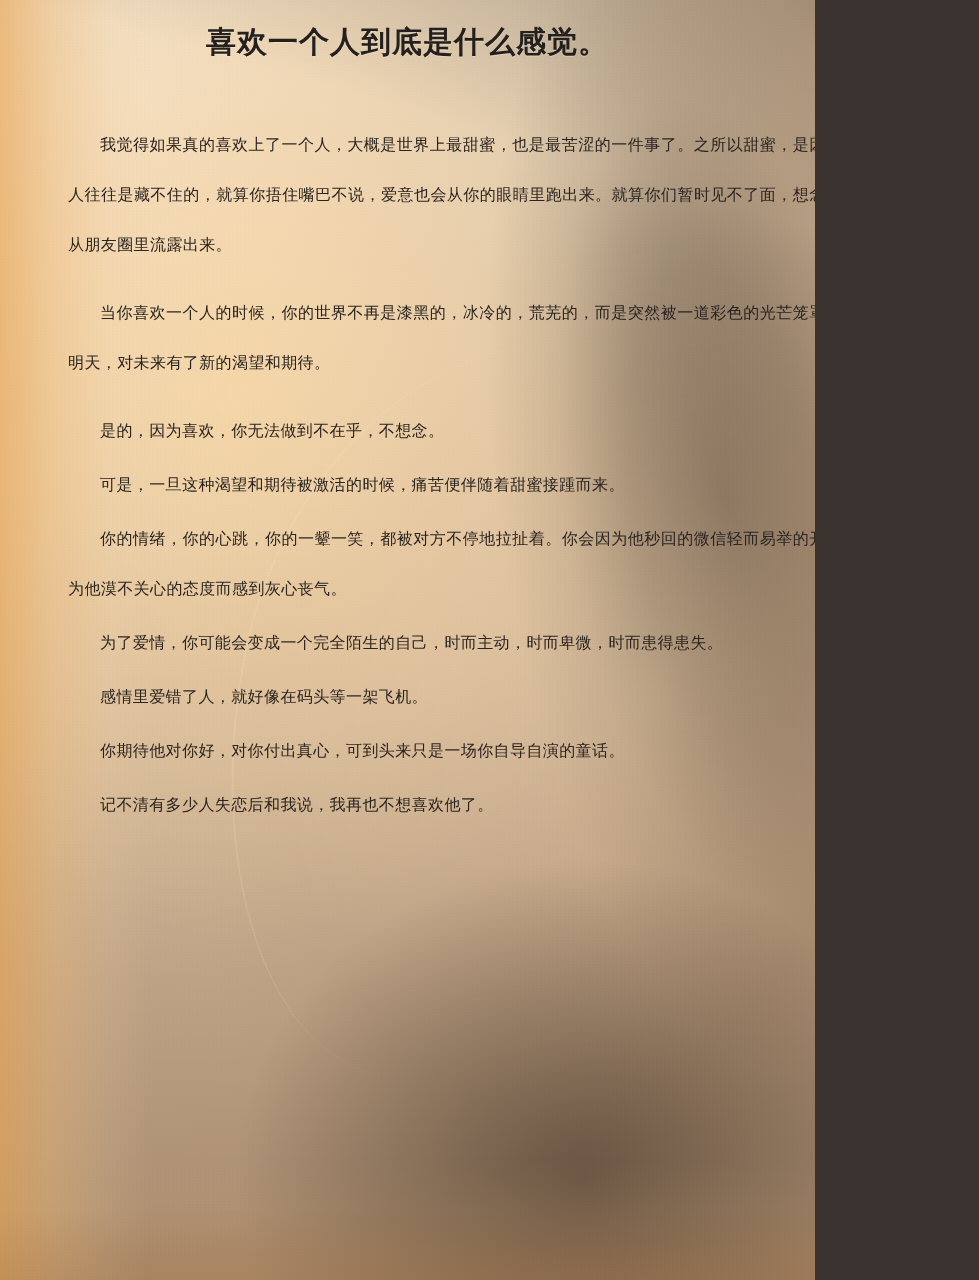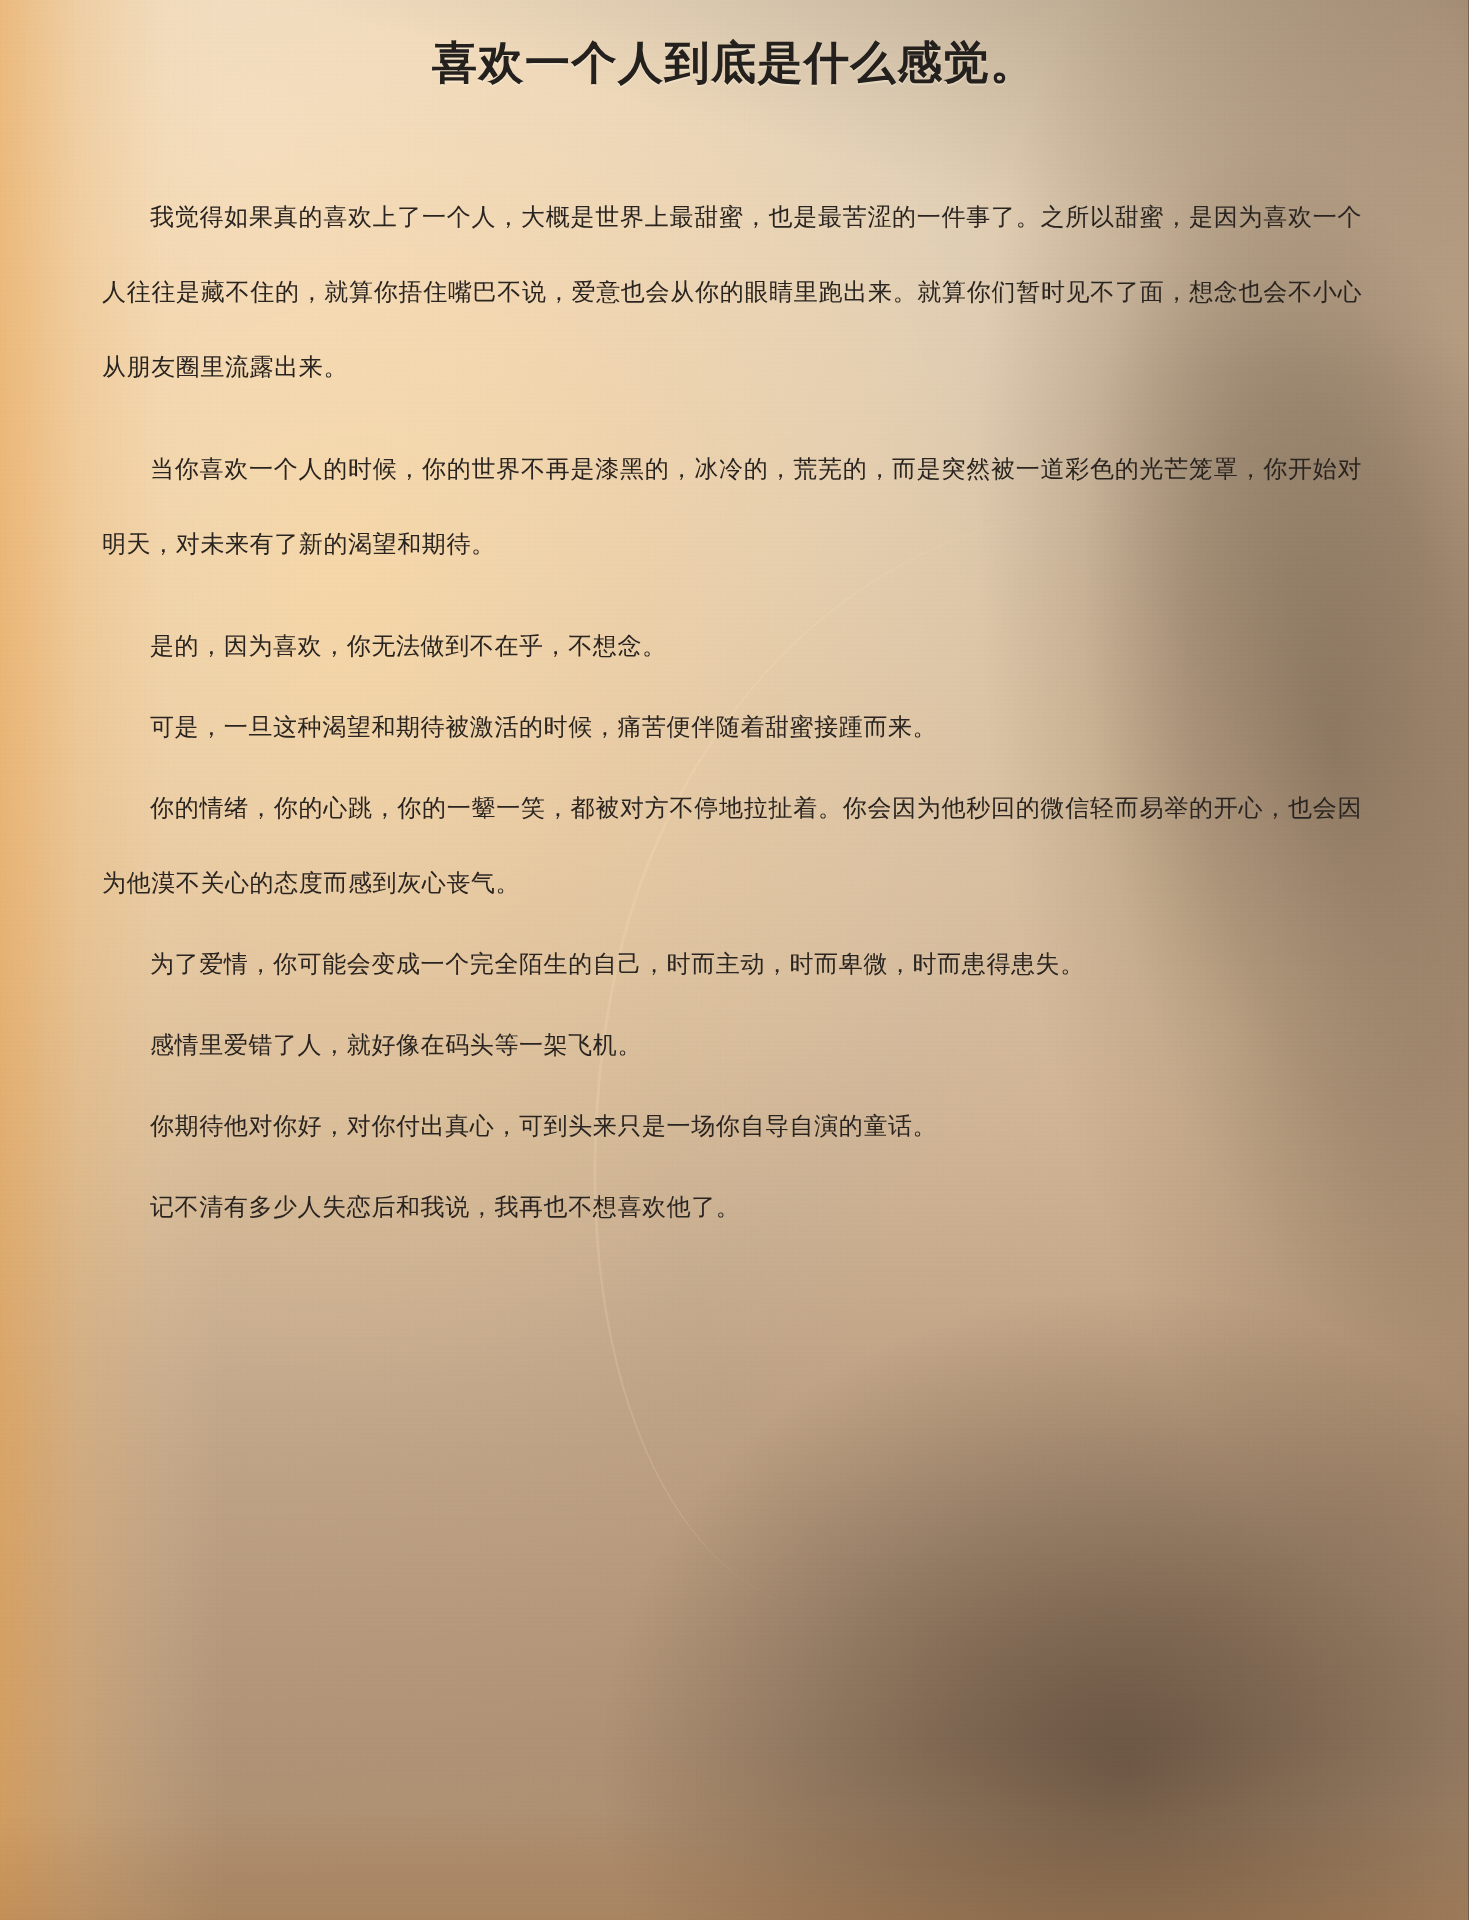--- a/index.html
+++ b/index.html
@@ -9,21 +9,21 @@
   }
   body {
     width: 979px;
     height: 1280px;
     overflow: hidden;
     font-family: "DejaVu Sans", "Liberation Sans", sans-serif;
   }
 
   #page {
     position: relative;
-    width: 979px;
+    width: 815px;
     height: 1280px;
     overflow: hidden;
     
     background:
       radial-gradient(120% 90% at 18% 8%, #f2e4cf 0%, #ecdcc4 18%, #e2d0b6 38%, #d2bb9e 58%, #bfa386 76%, #a98c70 100%);
   }
 
   
   .glow-left {
     position: absolute;

